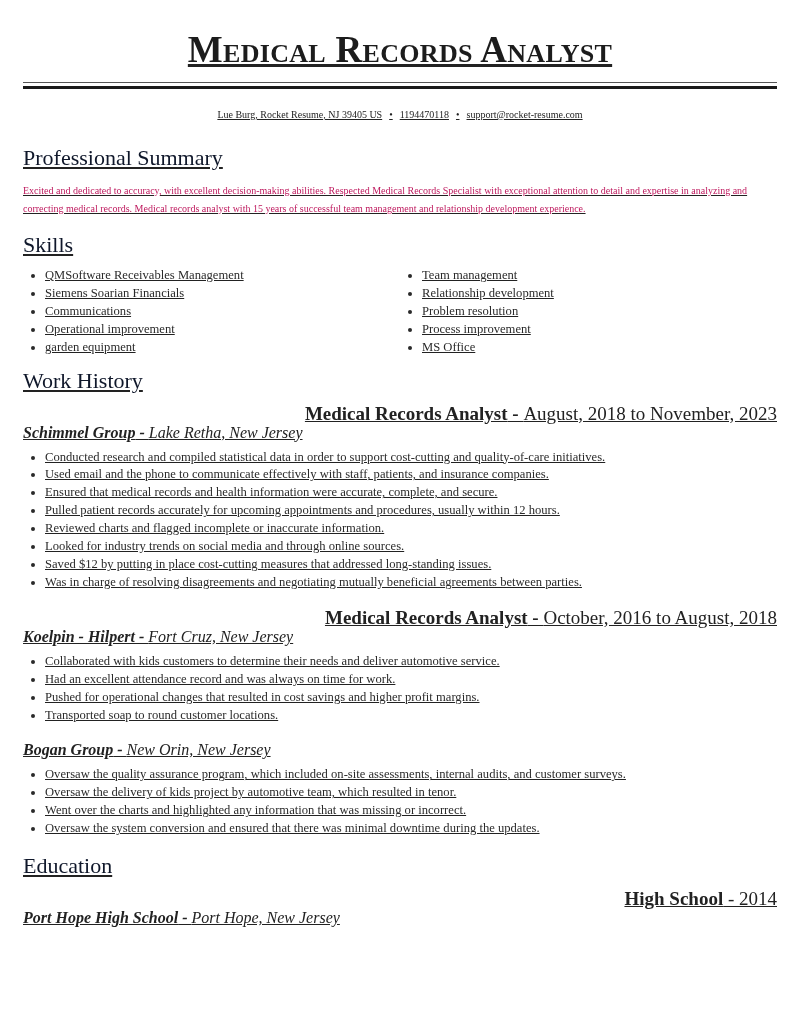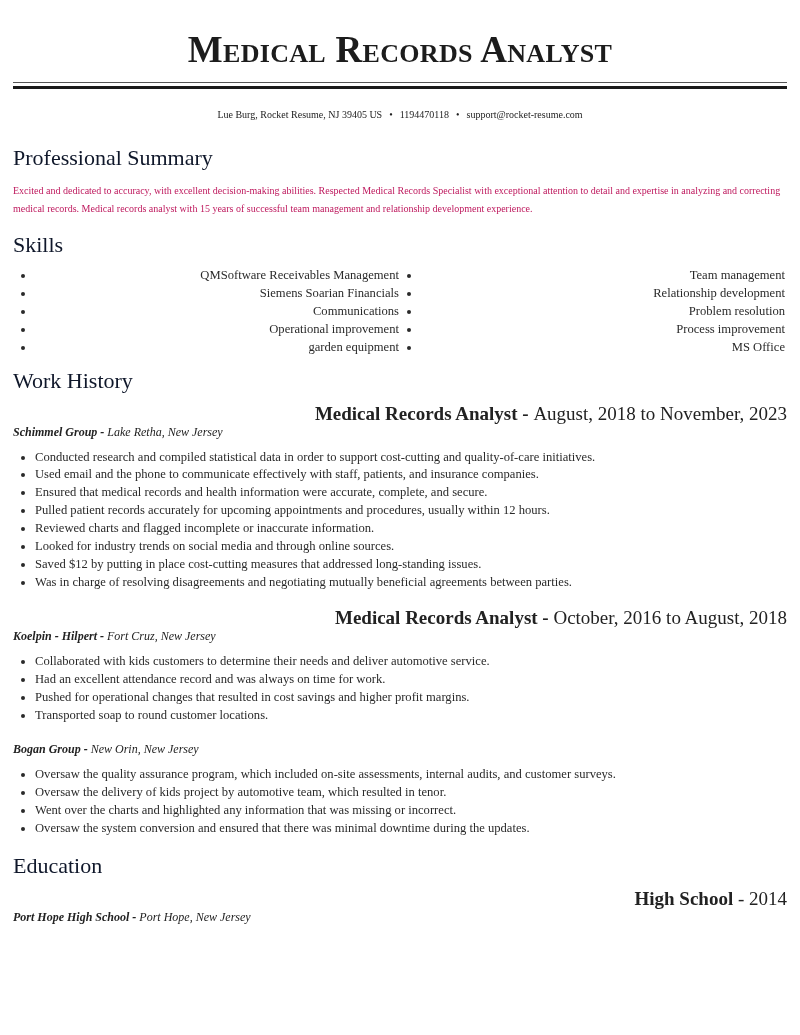--- a/index.html
+++ b/index.html
@@ -1,21 +1,21 @@
 <!DOCTYPE html>
 <html><head>
 <meta charset="utf-8">
 <style>
   html, body { margin: 0; padding: 0; background: #ffffff; }
   body {
     width: 800px; height: 1035px; overflow: hidden;
     font-family: "Liberation Serif", "DejaVu Serif", serif;
     color: #222222;
   }
-  .page { position: relative; padding: 0 13px; }
+  .page { position: relative; padding: 0 23px; text-decoration: underline; }
   .title {
     text-align: center;
     font-variant: small-caps;
     font-weight: bold;
     font-size: 37px;
     letter-spacing: 0.3px;
     margin: 0;
     padding-top: 28px;
     line-height: 44px;
     color: #1c1c1c;
@@ -29,30 +29,30 @@
   .contact .sep { margin: 0 7px; }
   h2 {
     font-weight: normal; font-size: 22px; margin: 0; line-height: 28px;
     color: #0f172a;
   }
   .summary-h { margin-top: 20px; }
   .summary {
     font-size: 10px; line-height: 18px; margin: 10px 0 0 0; color: #be185d;
   }
   .skills-h { margin-top: 13px; }
-  .skills { display: flex; margin-top: 8px; text-align: right; }
+  .skills { display: flex; margin-top: 8px; }
   .skills ul { width: 364px; }
   ul { margin: 0; padding-left: 22px; list-style: disc; }
   ul li { font-size: 12.6px; line-height: 17.9px; color: #2a2a2a; }
   .work-h { margin-top: 10px; }
   .job { margin-top: 9px; }
   .job + .job { margin-top: 16px; }
   .job-line { font-size: 19px; line-height: 19px; text-align: right; }
   .job-line b { font-weight: bold; }
-  .company-line { font-size: 12px; line-height: 19px; font-style: italic; }
+  .company-line { font-size: 16px; line-height: 19px; font-style: italic; }
   .company-line b { font-weight: bold; }
   .job ul { margin-top: 7px; }
   .edu-h { margin-top: 14px; }
   .edu { margin-top: 9px; }
 </style>
 </head>
 <body>
 
 <div class="page">
 

